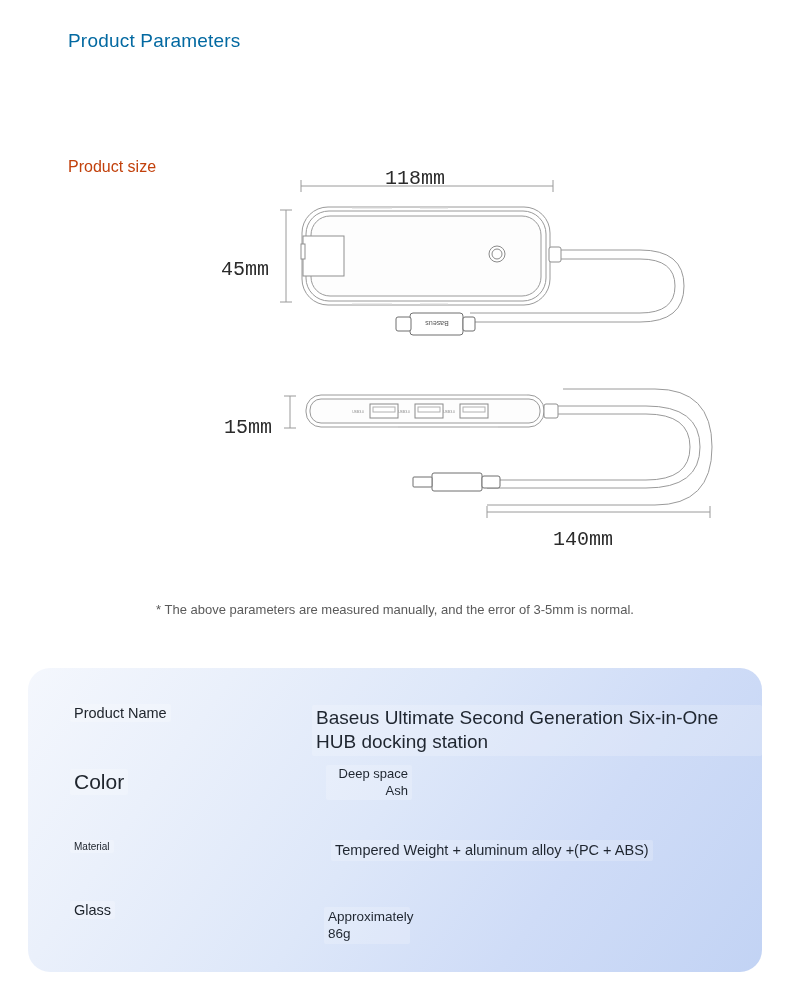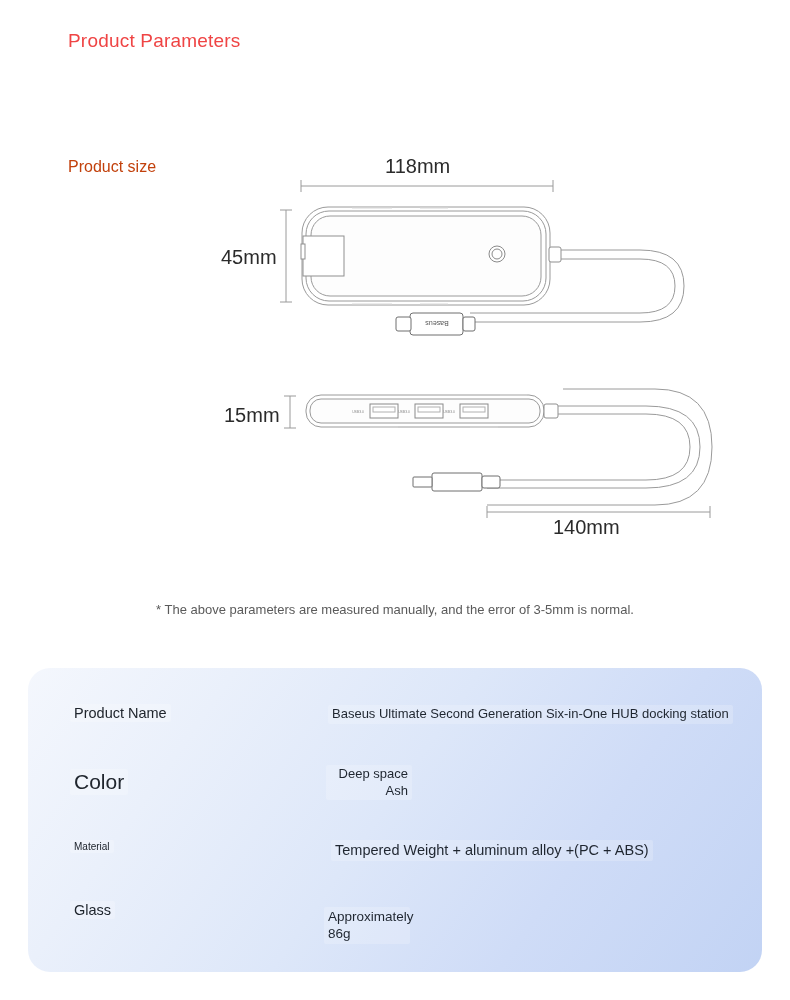--- a/index.html
+++ b/index.html
@@ -14,21 +14,21 @@
     position: relative;
   }
 
   
   .page-title {
     position: absolute;
     left: 68px;
     top: 30px;
     font-size: 19px;
     font-weight: 400;
-    color: #ef4444;
+    color: #0369a1;
     letter-spacing: 0.2px;
   }
   .section-label {
     position: absolute;
     left: 68px;
     top: 158px;
     font-size: 16px;
     font-weight: 400;
     color: #c2410c;
   }
@@ -42,22 +42,23 @@
     height: 660px;
     pointer-events: none;
   }
   .illustration svg { display: block; }
 
   
   .dim {
     position: absolute;
     font-size: 20px;
     color: #2b2b2b;
-    font-family: Liberation Sans, sans-serif;
+    font-family: Liberation Mono, monospace;
     white-space: nowrap;
+    margin-top: 12px;
   }
   .dim-width   { left: 385px; top: 155px; }
   .dim-height  { left: 221px; top: 246px; }
   .dim-thick   { left: 224px; top: 404px; }
   .dim-cable   { left: 553px; top: 516px; }
 
   
   .footnote {
     position: absolute;
     left: 0;
@@ -107,21 +108,21 @@
   .spec-label.size-sm { font-size: 10px; left: 42px; }
 
   .spec-value {
     position: absolute;
     color: #1f2630;
     background: rgba(255,255,255,0.20);
     padding: 1px 4px;
     border-radius: 2px;
     line-height: 1.28;
   }
-  .v-name     { left: 300px; top: 1px;  font-size: 13px; }
+  .v-name     { left: 284px; top: 1px;  font-size: 19px; }
   .v-color    { left: 298px; top: -4px; font-size: 13px; width: 86px; text-align: right; }
   .v-material { left: 303px; top: 0px;  font-size: 14.5px; }
   .v-weight   { left: 296px; top: -4px; font-size: 13.5px; width: 86px; margin-top: 10px; }
 </style>
 </head>
 <body>
 
 <div class="page-title">Product Parameters</div>
 <div class="section-label">Product size</div>
 

